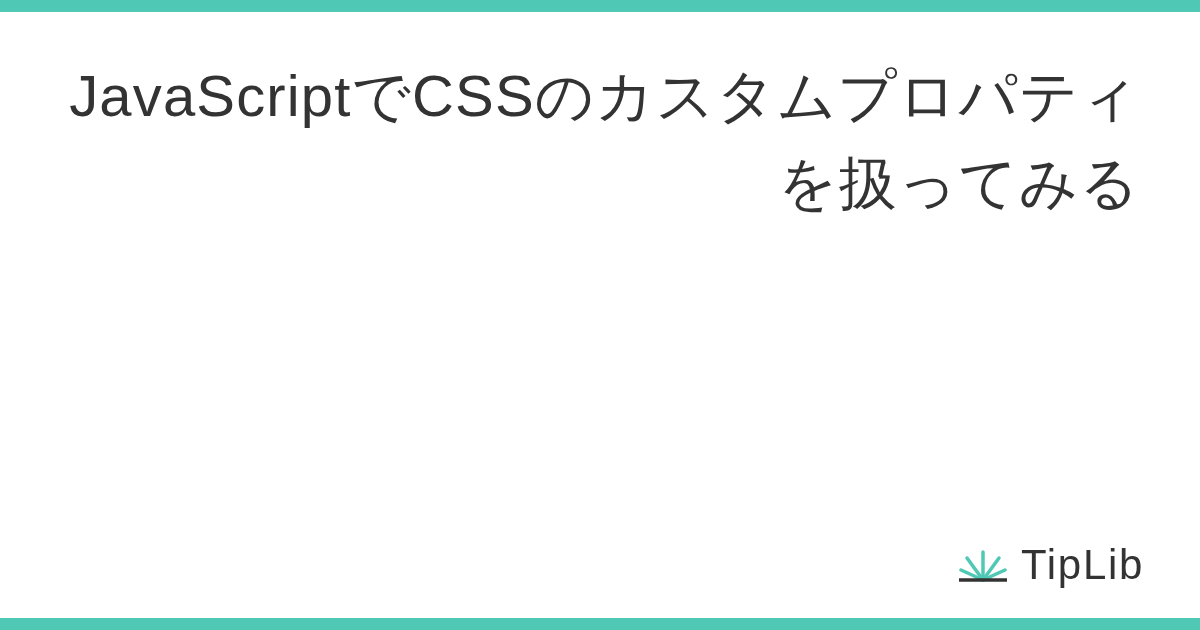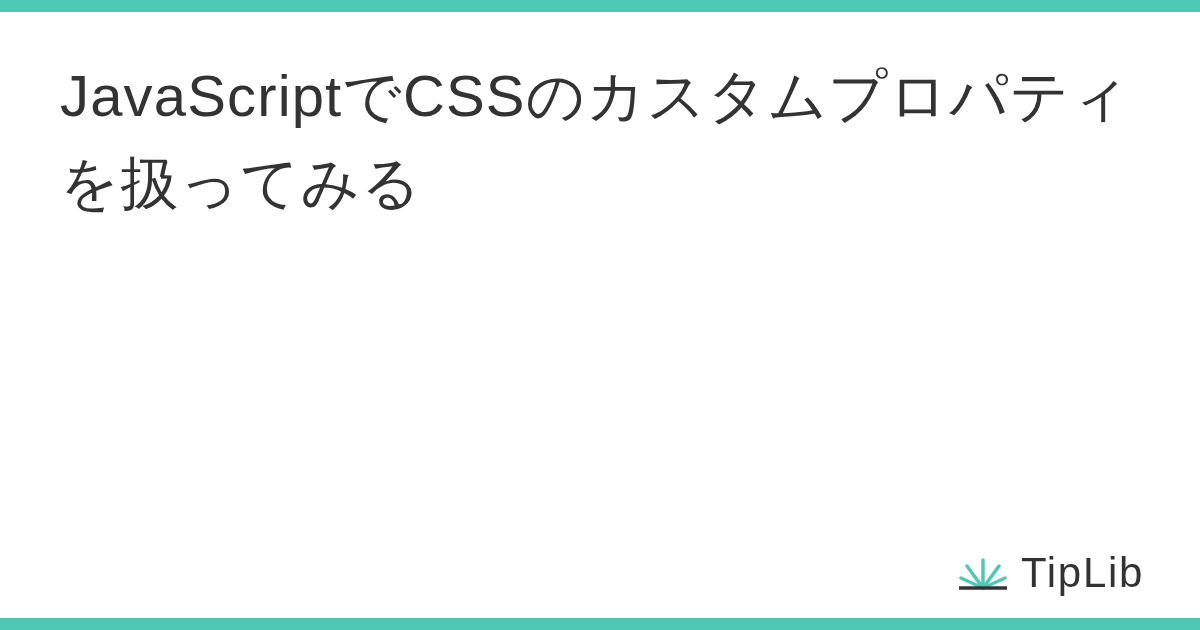--- a/index.html
+++ b/index.html
@@ -32,24 +32,25 @@
       display: flex;
       flex-direction: column;
       position: relative;
     }
     .title {
       font-size: 58px;
       font-weight: 400;
       color: #333333;
       line-height: 1.5;
       letter-spacing: 0.02em;
+      text-align: right;
     }
     .brand {
       position: absolute;
-      bottom: 24px;
+      bottom: 32px;
       right: 56px;
       display: flex;
       align-items: center;
       gap: 14px;
     }
     .brand-icon {
       width: 48px;
       height: 38px;
       position: relative;
     }

